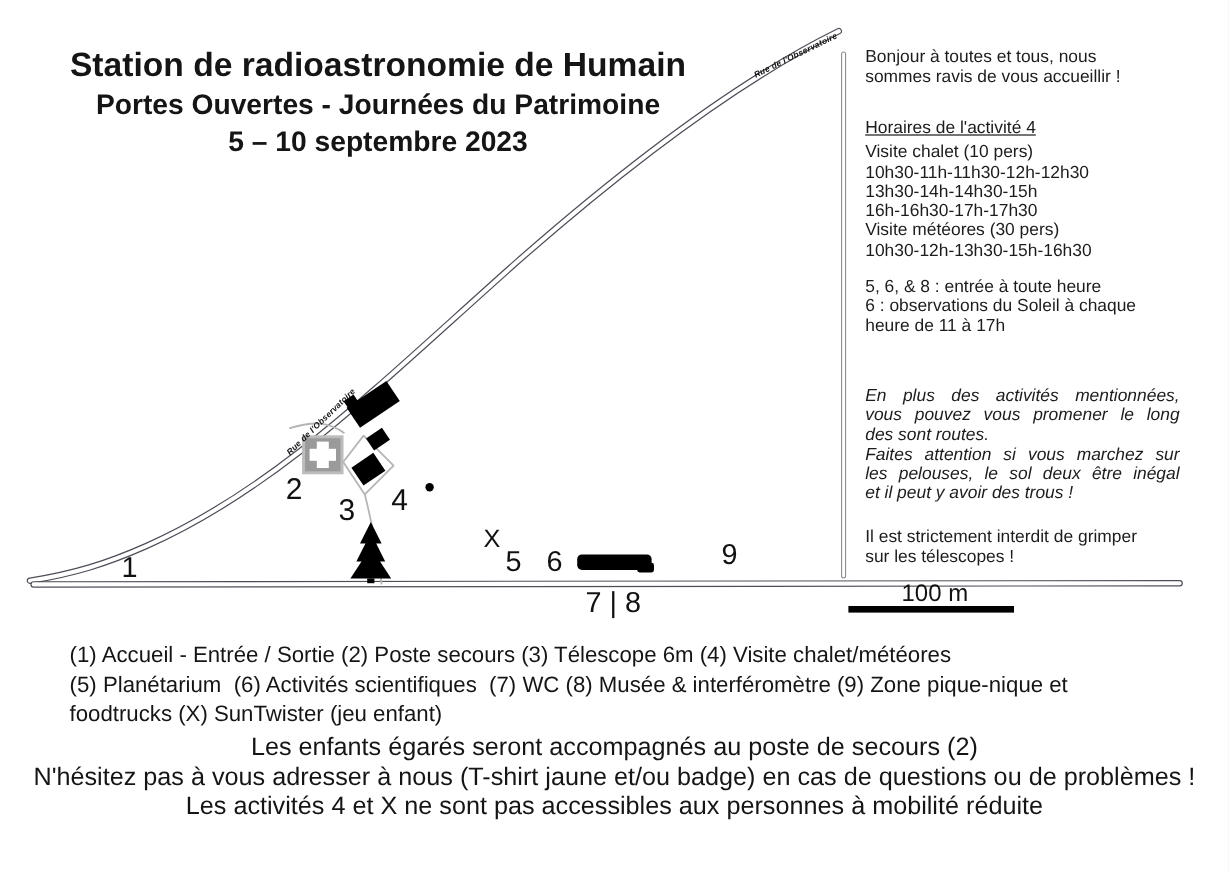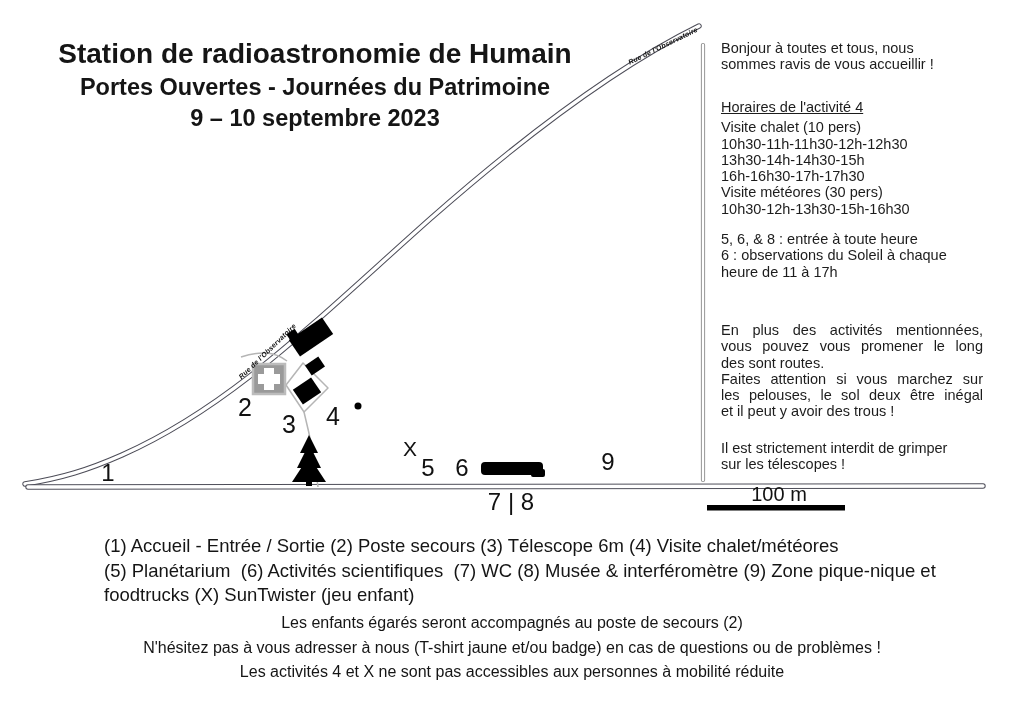--- a/index.html
+++ b/index.html
@@ -15,28 +15,28 @@
   .title-l3{font-size:23.5px;line-height:31px;}
 
   
   .info-panel{position:absolute;left:721px;top:0;width:265px;height:530px;font-size:14.5px;
               line-height:16.3px;color:#1c1c1c;}
   .blk{position:absolute;left:0;width:262px;}
   .blk-greeting{top:40px;}
   .blk-sched{top:99px;}
   .sched-head{text-decoration:underline;margin-bottom:4px;}
   .blk-entry{top:231px;}
-  .blk-walk{top:322px;}
+  .blk-walk{top:322px;font-style:italic;}
   .jl{text-align:justify;text-align-last:justify;}
   .blk-warn{top:440px;text-align:left;}
 
   
   .legend{position:absolute;left:58px;top:534px;width:950px;font-size:18.5px;line-height:24.6px;color:#151515;}
-  .legend div{white-space:pre;margin-left:46px;}
-  .notes{position:absolute;left:0;top:611px;width:1024px;text-align:center;font-size:16px;
+  .legend div{white-space:pre;}
+  .notes{position:absolute;left:0;top:611px;width:1024px;text-align:center;font-size:21px;
          line-height:24.6px;color:#151515;}
 </style>
 </head>
 <body>
 
 <div class="page">
 
   <svg class="map-svg" width="1024" height="530" viewBox="0 0 1024 530">
 
     <g>
@@ -104,21 +104,21 @@
 
     <g>
       <rect x="707" y="505" width="138" height="5.5" fill="#000"></rect>
       <text x="779" y="501" font-size="20" text-anchor="middle">100 m</text>
     </g>
   </svg>
 
   <header class="title-block">
     <div class="title-l1">Station de radioastronomie de Humain</div>
     <div class="title-l2">Portes Ouvertes - Journées du Patrimoine</div>
-    <div class="title-l3">9 – 10 septembre 2023</div>
+    <div class="title-l3">5 – 10 septembre 2023</div>
   </header>
 
   <aside class="info-panel">
     <div class="blk blk-greeting">
       <div>Bonjour à toutes et tous, nous</div>
       <div>sommes ravis de vous accueillir !</div>
     </div>
 
     <div class="blk blk-sched">
       <div class="sched-head">Horaires de l'activité 4</div>

